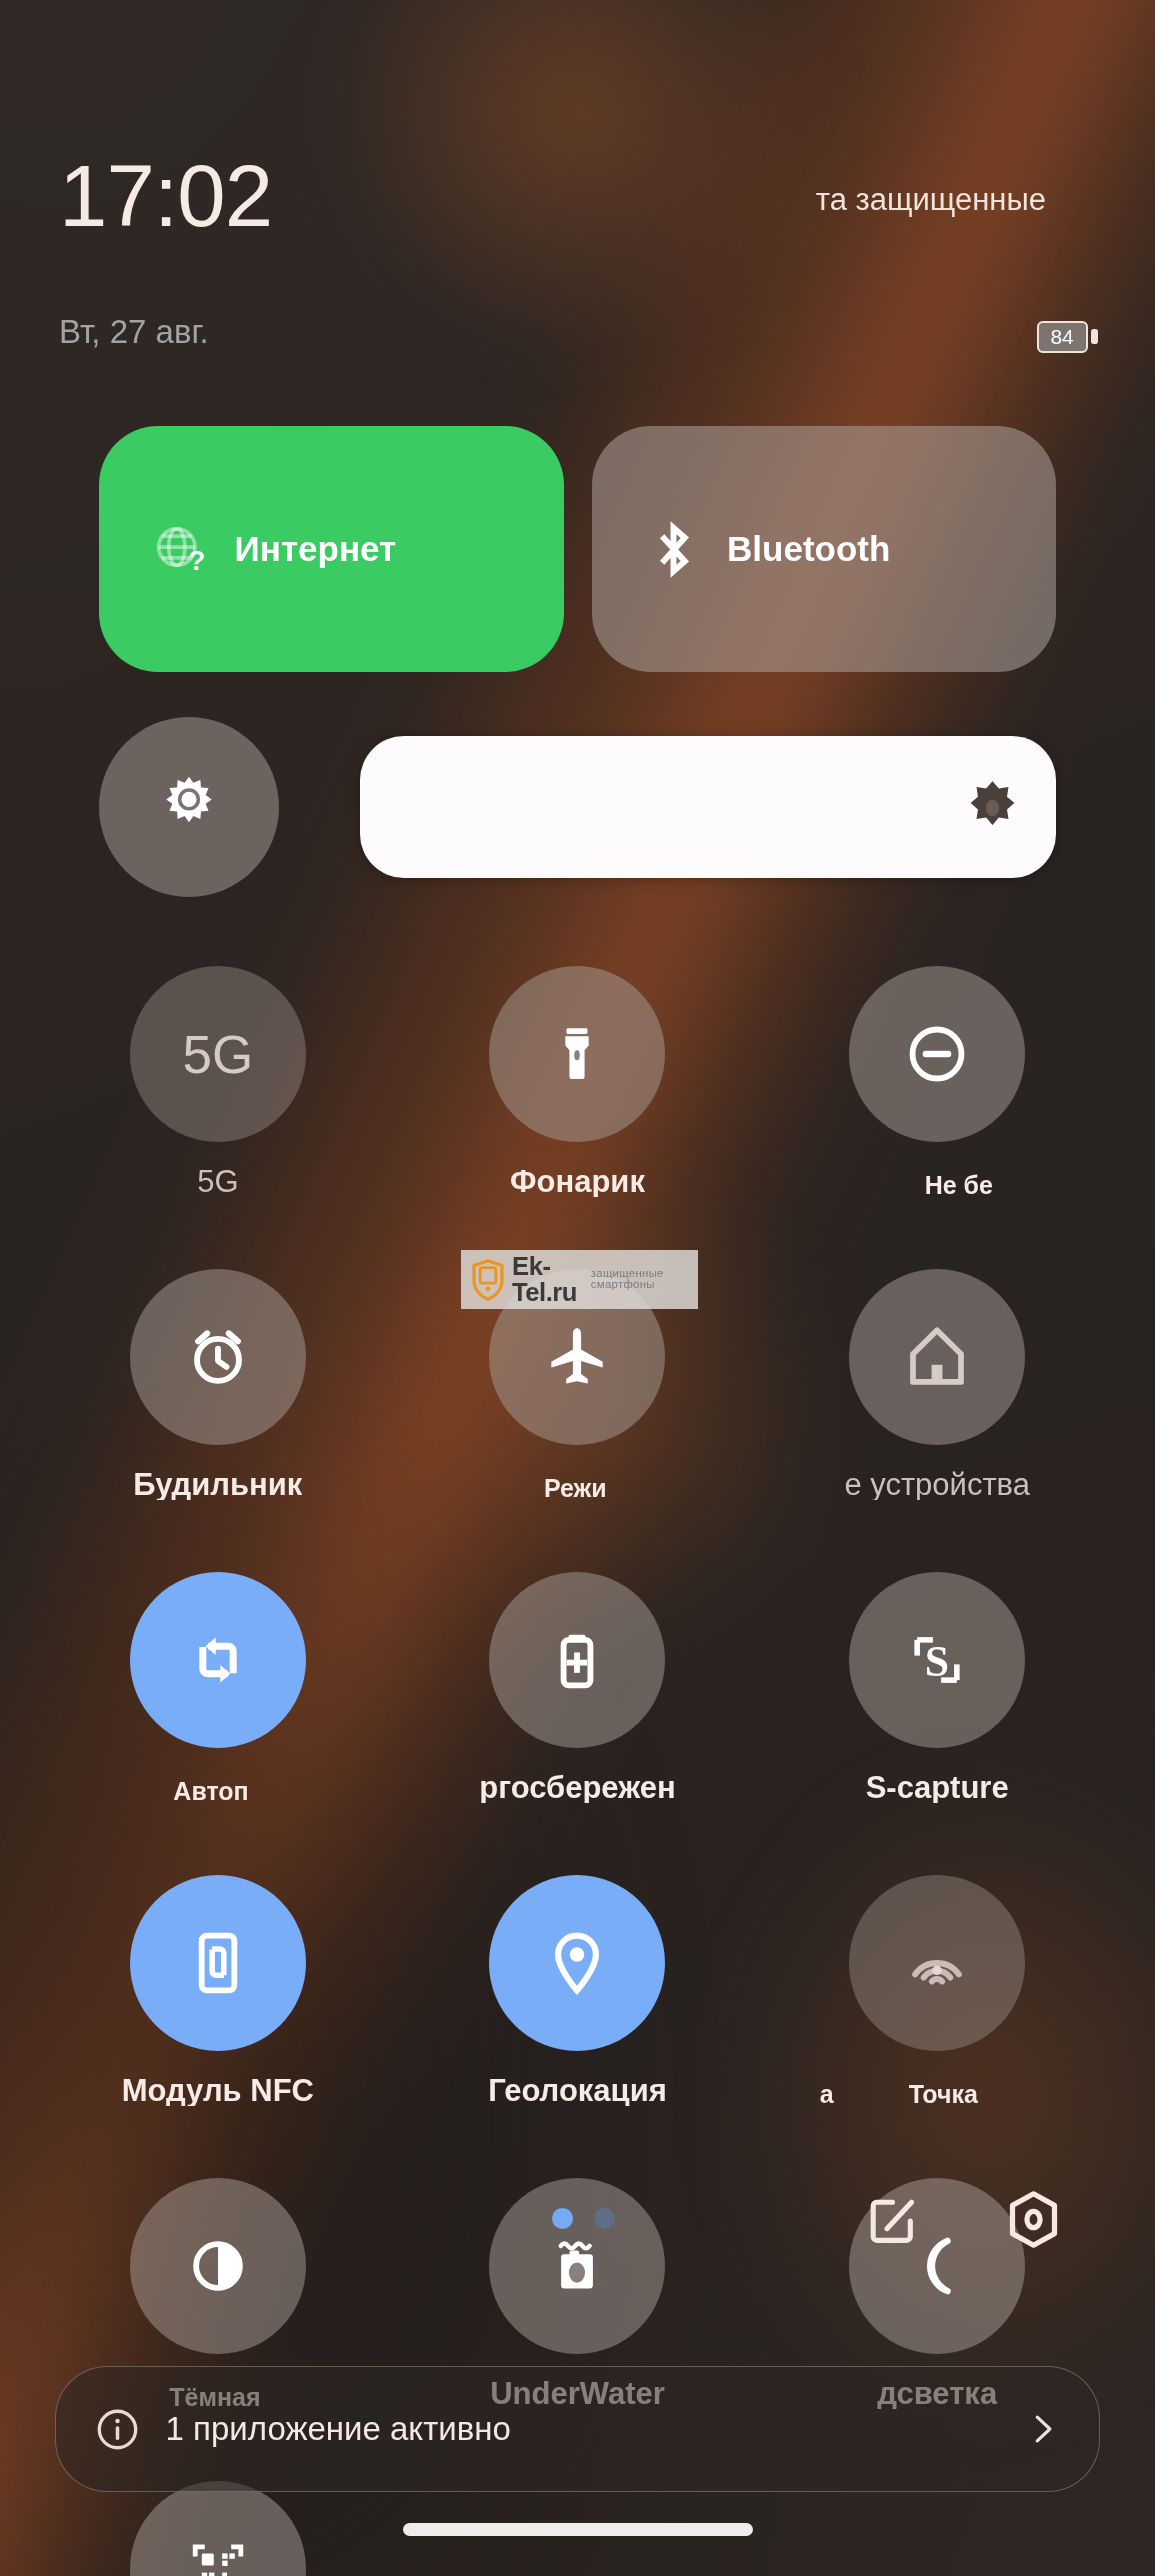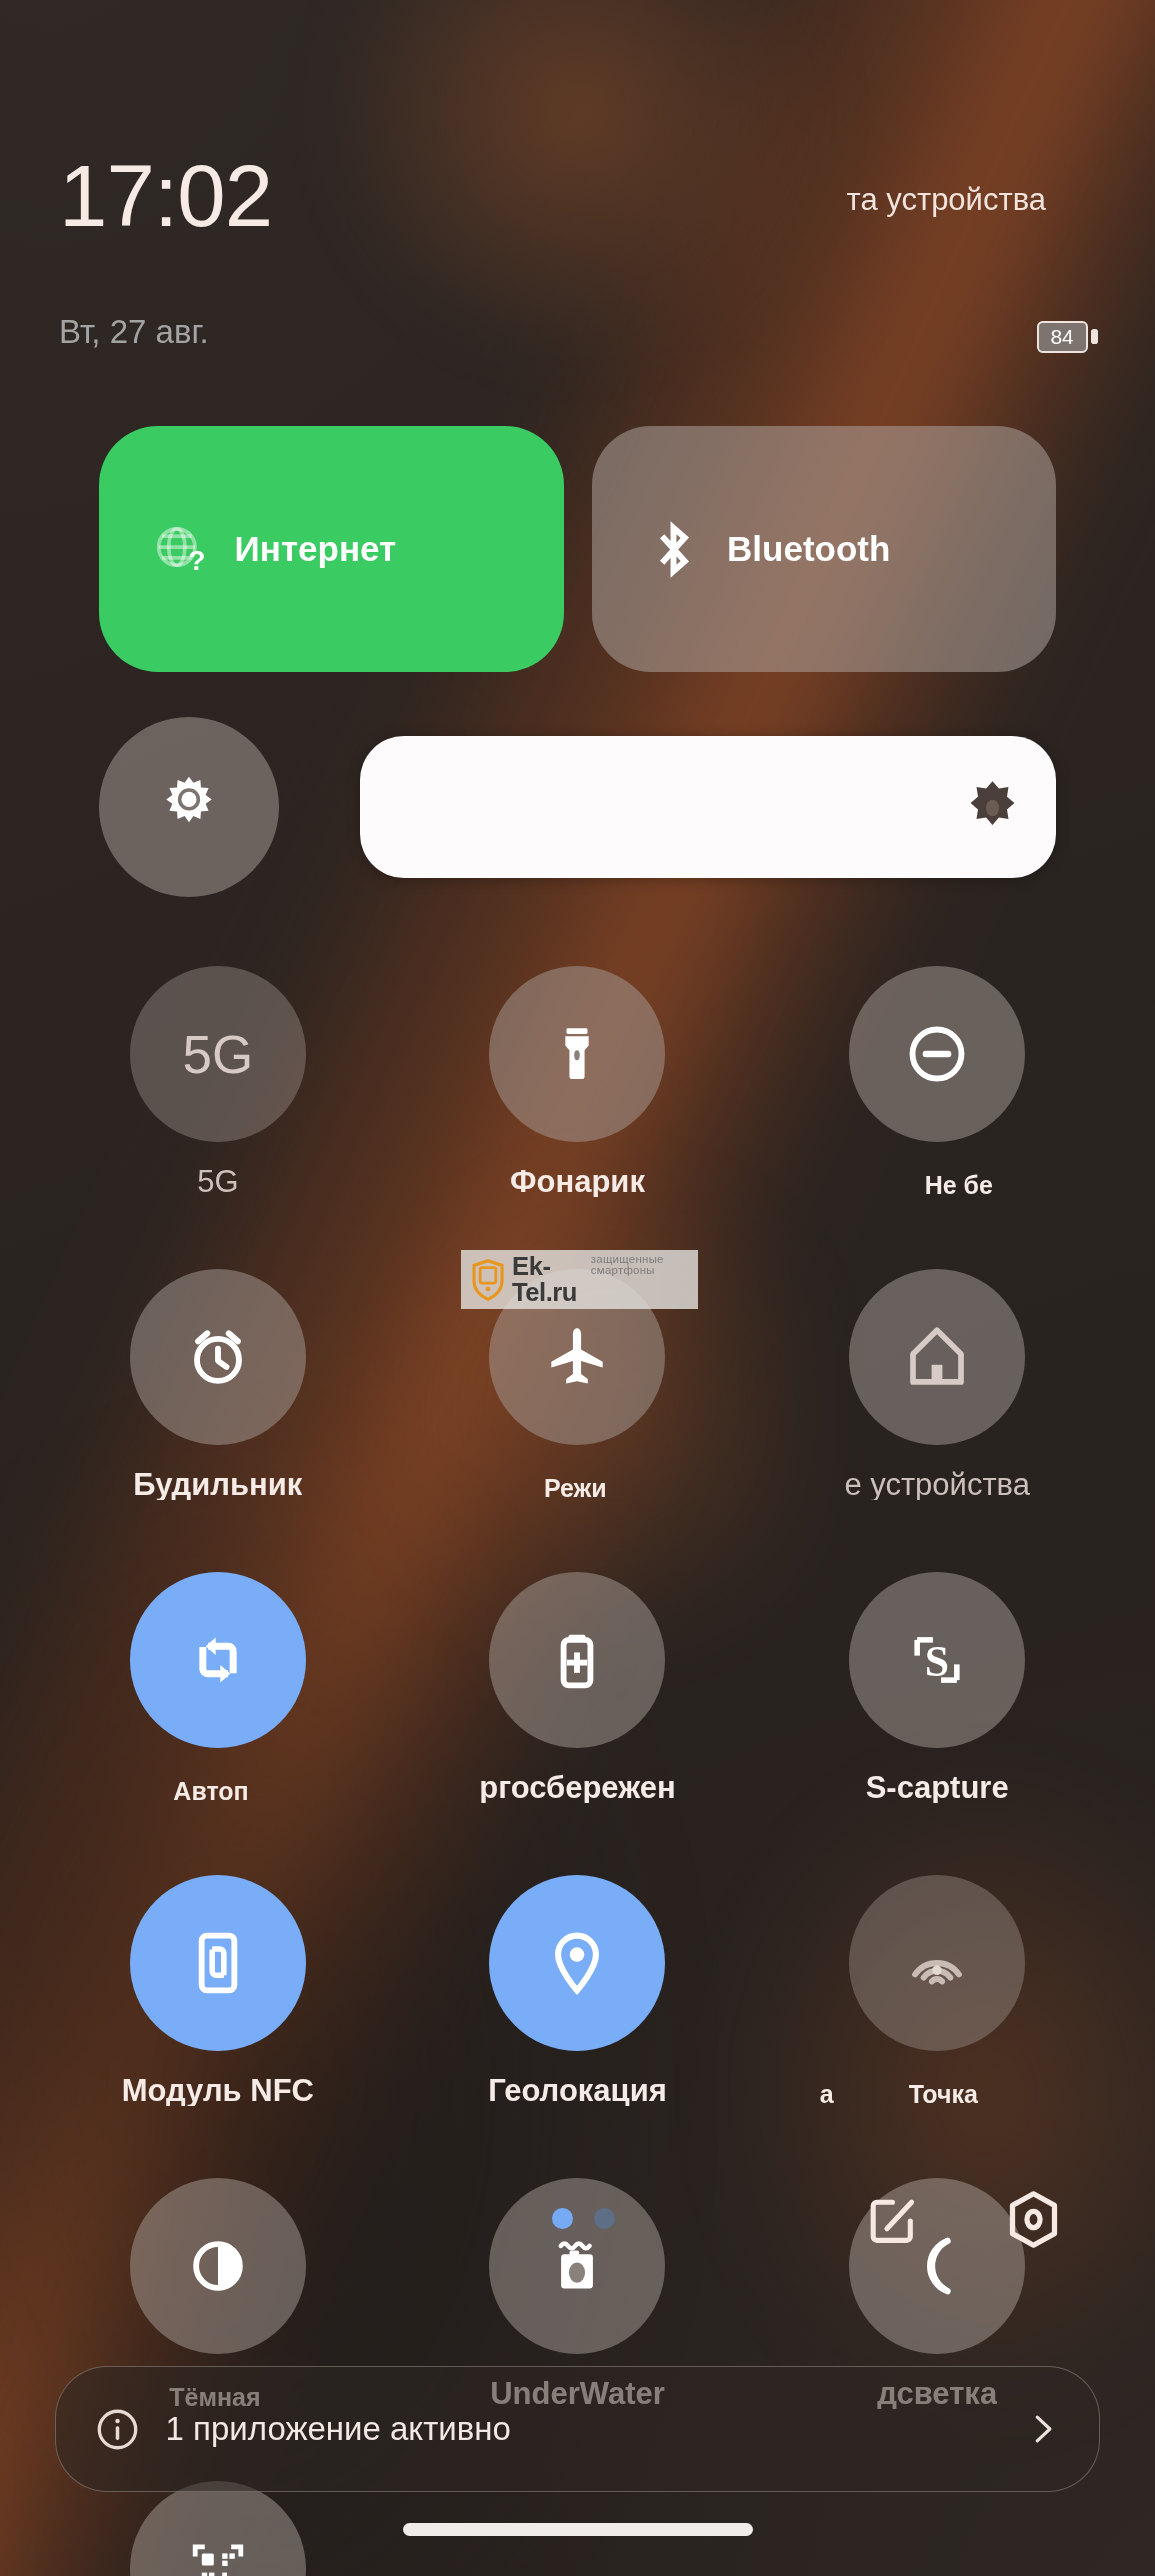--- a/index.html
+++ b/index.html
@@ -199,21 +199,21 @@
   .watermark {
     position:absolute; left:461px; top:1250px;
     width:237px; height:59px;
     background:rgba(225,222,219,.82);
     display:flex; align-items:center; gap:7.6px; padding-left:9.5px;
     overflow:hidden;
   }
   .watermark .shield { width:34px; height:42px; flex:none; }
   .watermark .wtxt { display:flex; flex-direction:row; line-height:1; }
   .watermark .w1 { font-size:25.6px; font-weight:700; color:#3a3a3a; letter-spacing:-0.5px; }
-  .watermark .w2 { font-size:11.4px; color:#7c7c7c; margin-top:0; letter-spacing:0.3px; }
+  .watermark .w2 { font-size:11.4px; color:#7c7c7c; margin-top:14px; letter-spacing:0.3px; }
 
   svg { display:block; }
 </style>
 </head>
 <body>
 
 <div id="wallpaper">
   <div class="base"></div>
   <div class="streak2"></div>
   <div class="streak"></div>
@@ -221,21 +221,21 @@
   <div class="glow-mid"></div>
   <div class="glow-low"></div>
   <div class="dark-bl"></div>
   <div class="scrim"></div>
 </div>
 
 <div id="panel">
 
   <div class="statusbar">
     <div class="clock">17:02</div>
-    <div class="carrier">та устройства</div>
+    <div class="carrier">та защищенные</div>
   </div>
 
   <div class="datebar">
     <div class="date">Вт, 27 авг.</div>
     <div class="battery">
       <div class="shell">
         <span class="lvl">84</span>
       </div>
       <div class="nub"></div>
     </div>

